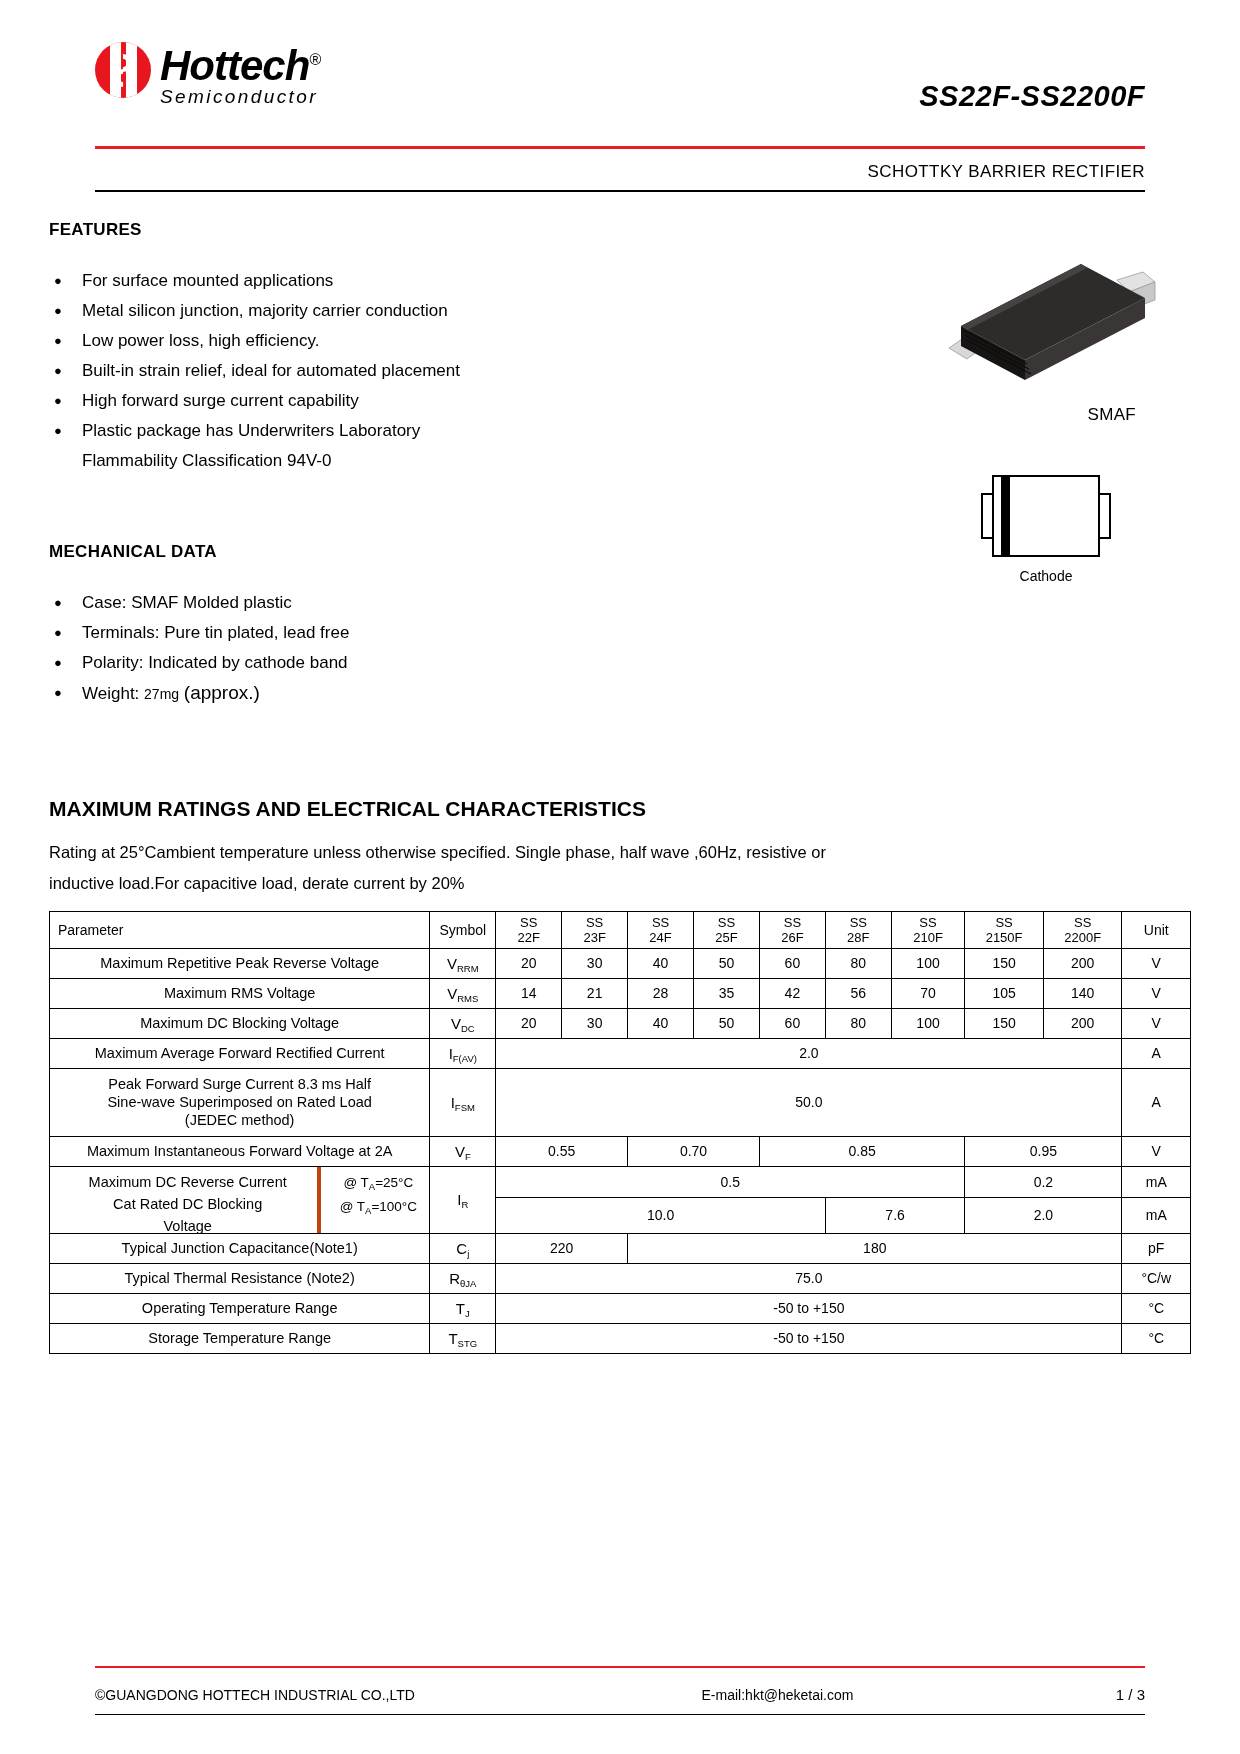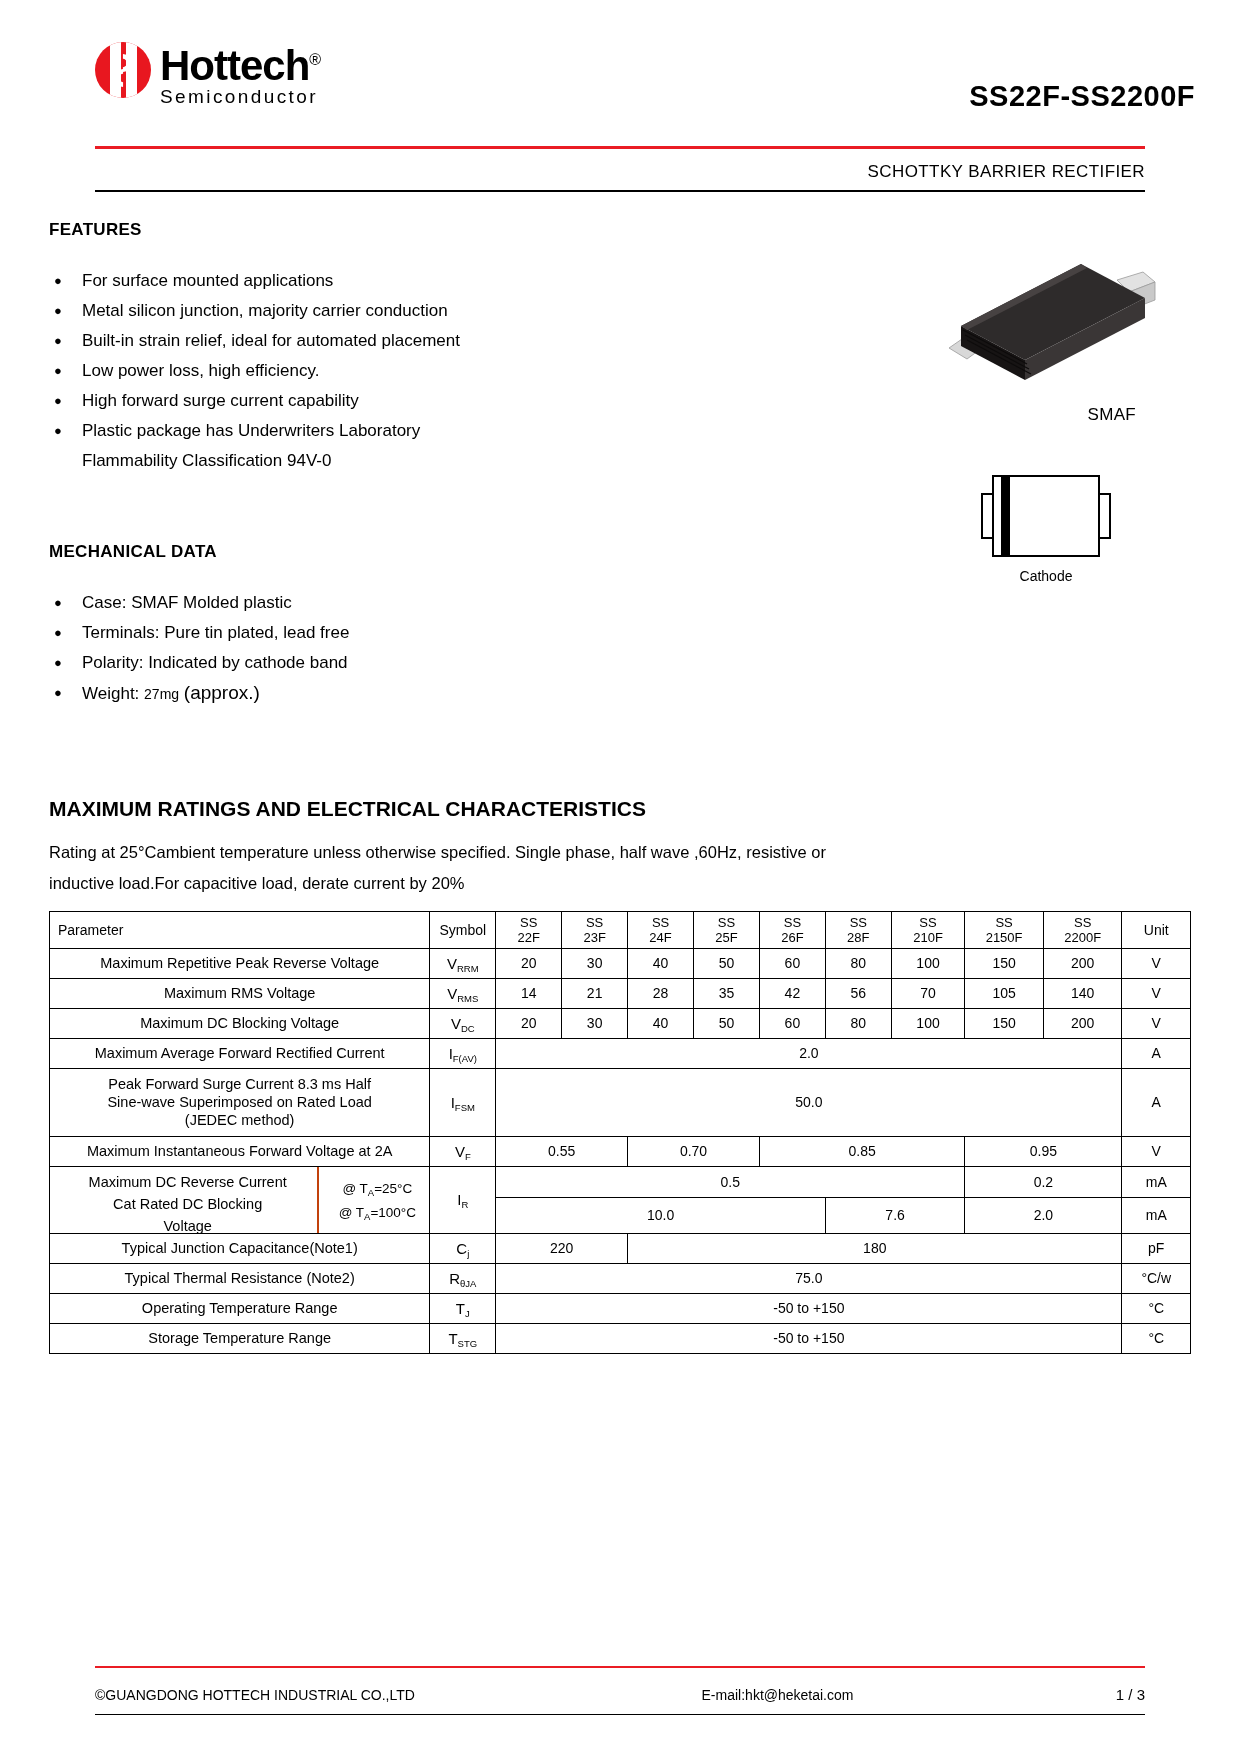--- a/index.html
+++ b/index.html
@@ -7,21 +7,21 @@
   body {
     width:1240px; height:1754px;
     background:#fff;
     font-family:"Liberation Sans", sans-serif;
     color:#000;
     position:relative;
   }
   .page { position:relative; width:1240px; height:1754px; padding:0; }
 
   
-  .header { position:relative; height:108px; margin:38px 45px 0 95px; }
+  .header { position:relative; height:108px; margin:38px 95px 0 95px;font-style:italic; }
   .logo-wrap { position:absolute; left:0; top:0; display:flex; align-items:flex-start; }
   .logo-mark {
     width:56px; height:56px; border-radius:50%;
     background:#e8171f; position:relative; overflow:hidden;
     margin-top:4px; flex:none;
   }
   .logo-mark .bar-l, .logo-mark .bar-r {
     position:absolute; width:11px; height:56px; background:#fff; top:0;
   }
   .logo-mark .bar-l { left:15px; }
@@ -148,22 +148,22 @@
     <span class="subtitle">SCHOTTKY BARRIER RECTIFIER</span>
   </div>
   <div class="rule-black"></div>
 
   <div class="content">
 
     <div class="sec-title" id="features-title">FEATURES</div>
     <ul class="blist" id="features-list">
       <li>For surface mounted applications</li>
       <li>Metal silicon junction, majority carrier conduction</li>
+      <li>Low power loss, high efficiency.</li>
       <li>Built-in strain relief, ideal for automated placement</li>
-      <li>Low power loss, high efficiency.</li>
       <li>High forward surge current capability</li>
       <li style="max-width:420px">Plastic package has Underwriters Laboratory Flammability Classification 94V-0</li>
     </ul>
 
     <div class="sec-title" id="mech-title">MECHANICAL DATA</div>
     <ul class="blist" id="mech-list">
       <li>Case: SMAF Molded plastic</li>
       <li>Terminals: Pure tin plated, lead free</li>
       <li>Polarity: Indicated by cathode band</li>
       <li>
@@ -314,21 +314,21 @@
         </tr>
 
         <tr>
           <td class="param multiline" rowspan="2" style="padding:0;vertical-align:top">
             <div style="display:flex;height:66px">
               <div style="flex:1;padding:4px 0 0 8px;font-size:14.5px;line-height:22px">
                 <div>Maximum DC Reverse Current</div>
                 <div>Cat Rated DC Blocking</div>
                 <div>Voltage</div>
               </div>
-              <div style="width:112px;border-left:2px solid #c2410c;padding:10px 0 0 6px;font-size:13.5px;line-height:23px">
+              <div style="width:112px;border-left:4px solid #c2410c;padding:4px 0 0 6px;font-size:13.5px;line-height:23px">
                 <div><span>@ T</span><sub>A</sub><span>=25°C</span></div>
                 <div><span>@ T</span><sub>A</sub><span>=100°C</span></div>
               </div>
             </div>
           </td>
           <td class="sym" rowspan="2"><span>I</span><sub>R</sub></td>
           <td colspan="7" style="height:16px">0.5</td>
           <td colspan="2">0.2</td>
           <td class="unit">mA</td>
         </tr>

